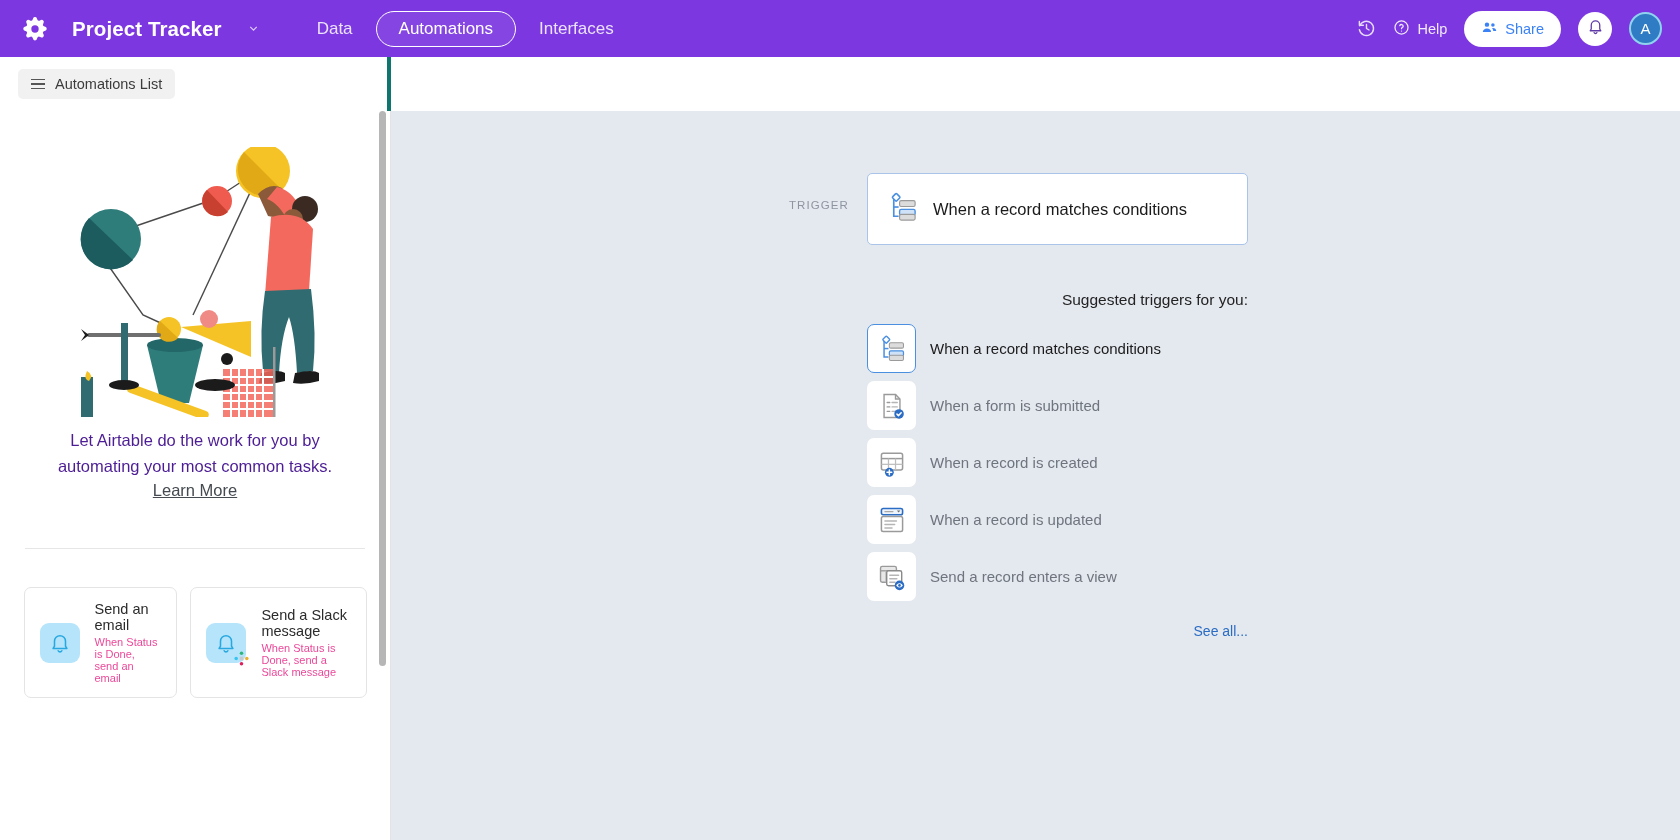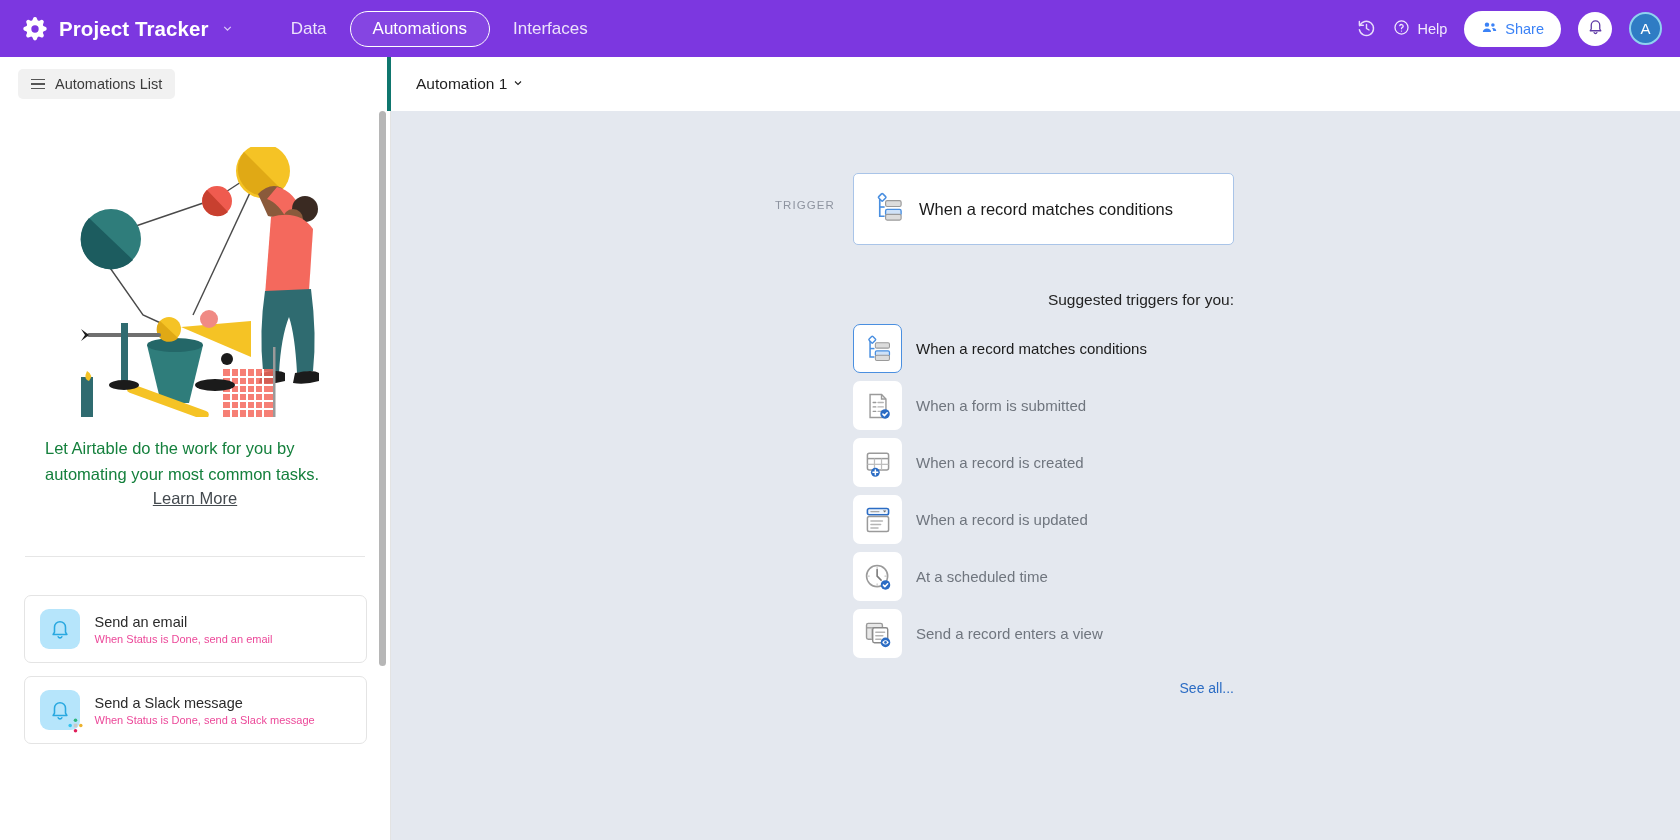--- a/index.html
+++ b/index.html
@@ -8,21 +8,21 @@
     font-family: "Liberation Sans", sans-serif;
     background: #ffffff; overflow: hidden;
   }
 
   
   .topbar {
     height: 57px; background: #7c37e0;
     display: flex; align-items: center;
     padding: 0 18px 0 22px; position: relative;
   }
-  .brand { display: flex; align-items: center; gap: 11px; }
+  .brand { display: flex; align-items: center; gap: 24px; }
   .brand-logo { width: 26px; height: 26px; color: #fff; display: block; }
   .brand-name {
     color: #fff; font-size: 20.5px; font-weight: bold;
     letter-spacing: .1px; white-space: nowrap;
   }
   .brand-caret { color: #dcc8f7; display: flex; align-items: center; margin-left: 1px; }
 
   .nav { display: flex; align-items: center; gap: 6px; margin-left: 40px; }
   .nav-item {
     color: #ece2fb; font-size: 17px;
@@ -94,51 +94,51 @@
   }
   .scroll-track {
     position: absolute; right: 4px; top: 0; bottom: 0; width: 7px;
   }
   .scroll-thumb {
     position: absolute; top: 0; left: 0; width: 7px; height: 555px;
     background: #b6b6b6; border-radius: 4px;
   }
   .illus { width: 260px; height: 270px; display: block; }
   .blurb {
-    width: 300px; color: #15803d;
-    font-size: 16.5px; line-height: 26px; margin-top: 18px;
+    width: 300px; text-align: center; color: #4c1d95;
+    font-size: 16.5px; line-height: 26px; margin-top: 10px;
   }
   .learn-link {
     display: block; text-align: center; color: #444a4f;
     font-size: 16.5px; text-decoration: underline; margin-top: 2px; cursor: pointer;
   }
   .divider { width: 340px; height: 1px; background: #e6e6e6; margin-top: 48px; }
 
-  .tpl-list { width: 343px; margin-top: 38px; display: flex; flex-direction: column; gap: 13px; }
+  .tpl-list { width: 343px; margin-top: 38px; display: flex; gap: 13px; }
   .tpl-card {
     display: flex; align-items: center; gap: 15px;
     border: 1px solid #e4e4e4; border-radius: 7px;
     background: #fff; padding: 13px 15px; cursor: pointer;
   }
   .tpl-icon {
     width: 40px; height: 40px; border-radius: 9px; background: #b6e5fb;
     display: flex; align-items: center; justify-content: center;
     flex: 0 0 40px; position: relative;
   }
   .tpl-texts { display: flex; flex-direction: column; gap: 3px; min-width: 0; }
   .tpl-title { font-size: 14.5px; color: #2b2b2b; font-weight: 500; }
   .tpl-sub { font-size: 11px; color: #ec4899; }
   .slack-badge { position: absolute; right: -4px; bottom: -4px; width: 17px; height: 17px; }
 
   
   .canvas {
     flex: 1; background: #e4e8ef; position: relative; overflow: hidden;
   }
   .flow {
-    position: absolute; left: 359px; top: 62px;
+    position: absolute; left: 373px; top: 62px;
     display: flex; flex-direction: column;
   }
   .trigger-row { display: flex; align-items: flex-start; }
   .trigger-label {
     width: 103px; text-align: right; padding-right: 18px; padding-top: 26px;
     font-size: 11.5px; letter-spacing: 1.1px; color: #8e94a0;
   }
   .trigger-card {
     width: 381px; height: 72px; background: #fff;
     border: 1.6px solid #a9c4e8; border-radius: 5px;
@@ -243,30 +243,20 @@
   <div class="subbar-left">
     <div class="autolist-btn">
       <span class="hamburger">
         <span></span>
           <span></span>
           <span></span>
       </span>
       <span>Automations List</span>
     </div>
   </div>
-  <div class="subbar-right">
-    <div class="auto-title">
-      <span>Automation 1</span>
-      <span>
-        <svg width="12" height="12" viewBox="0 0 24 24" fill="none" stroke="currentColor" stroke-width="2.2">
-            <path d="M6 9l6 6 6-6"></path>
-          </svg>
-      </span>
-    </div>
-  </div>
 </div>
 
 <div class="body">
 
   <div class="leftpanel">
 
     <svg class="illus" viewBox="0 0 260 270">
 
       <g stroke="#4a4a4a" stroke-width="1.4" fill="none">
         <path d="M62 82 L150 52"></path>
@@ -458,34 +448,20 @@
                 <path d="M22.5 6.2l2 2.4 2-2.4z" fill="#6e6e6e"></path>
                 <rect x="5" y="13" width="24" height="17" rx="2" stroke="#9a9a9a" stroke-width="1.7" fill="#fff"></rect>
                 <g stroke="#b5b5b5" stroke-width="1.7" stroke-linecap="round">
                   <path d="M9 18h13M9 22h11M9 26h8"></path>
                 </g>
               </svg>
             </div>
             <span class="suggest-label">When a record is updated</span>
           </div>
 
-          <div class="suggest-item">
-            <div class="suggest-icon">
-              <svg width="30" height="30" viewBox="0 0 34 34" fill="none">
-                <circle cx="16" cy="16" r="12" stroke="#9a9a9a" stroke-width="1.7" fill="#fff"></circle>
-                <g stroke="#c5c5c5" stroke-width="1.3" stroke-linecap="round">
-                  <path d="M16 5.2v2M16 24.8v2M5.2 16h2M24.8 16h2"></path>
-                </g>
-                <path d="M16 8.5V16l4.5 4.5" stroke="#7a7a7a" stroke-width="1.8" stroke-linecap="round"></path>
-                <circle cx="25.5" cy="26" r="5.4" fill="#2b6cc4"></circle>
-                <path d="M23.1 26.2l1.7 1.7 3.1-3.3" stroke="#fff" stroke-width="1.7" stroke-linecap="round" stroke-linejoin="round"></path>
-              </svg>
-            </div>
-            <span class="suggest-label">At a scheduled time</span>
-          </div>
 
           <div class="suggest-item">
             <div class="suggest-icon">
               <svg width="30" height="30" viewBox="0 0 34 34" fill="none">
                 <rect x="4" y="5" width="18" height="18" rx="2" stroke="#9a9a9a" stroke-width="1.6" fill="#e8e8e8"></rect>
                 <path d="M4 10h18" stroke="#9a9a9a" stroke-width="1.5"></path>
                 <path d="M10 10v13" stroke="#bdbdbd" stroke-width="1.3"></path>
                 <rect x="11" y="10" width="17" height="17" rx="2" stroke="#8a8a8a" stroke-width="1.6" fill="#fff"></rect>
                 <g stroke="#b5b5b5" stroke-width="1.6" stroke-linecap="round">
                   <path d="M14.5 15h10M14.5 19h8M14.5 23h6"></path>

